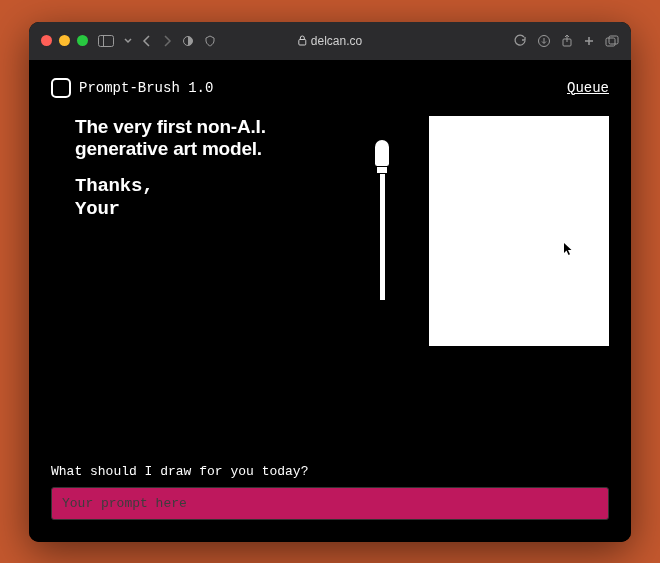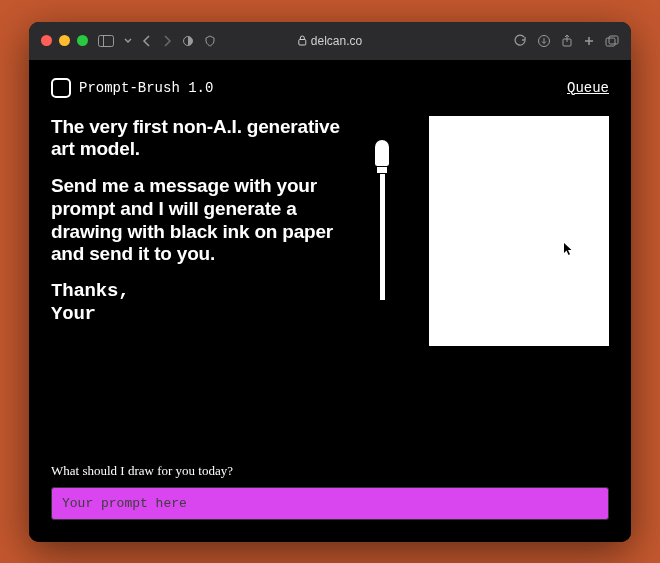--- a/index.html
+++ b/index.html
@@ -101,21 +101,21 @@
     gap: 18px;
     align-items: flex-start;
   }
   .hero-text {
     font-weight: 800;
     font-size: 19px;
     line-height: 1.2;
     letter-spacing: -0.2px;
     max-width: 300px;
   }
-  .hero-text p { margin-bottom: 14px; }
+  .hero-text p { margin-bottom: 14px; margin-left: 24px; }
   .hero-text .sig { font-weight: 800; font-family: Liberation Mono, monospace; }
   .brush-col {
     display: flex;
     align-items: center;
     justify-content: center;
     width: 26px;
     padding-top: 24px;
   }
   .brush {
     width: 16px;
@@ -152,25 +152,24 @@
     color: #000;
   }
   .prompt-area {
     margin-top: auto;
     font-family: "Courier New", Courier, monospace;
   }
   .prompt-label {
     font-size: 13px;
     margin-bottom: 8px;
     color: #fff;
-    font-family: Liberation Serif, serif;
   }
   .prompt-input {
     width: 100%;
-    background: #d946ef;
+    background: #be185d;
     border: 1px solid #333;
     color: #fff;
     font-family: inherit;
     font-size: 13px;
     padding: 8px 10px;
     border-radius: 3px;
   }
   .prompt-input::placeholder { color: #3d3d3d; }
 </style>
 </head>
@@ -264,21 +263,20 @@
       <div class="brand">
         <span class="brand-logo"></span>
         <span>Prompt-Brush 1.0</span>
       </div>
       <span class="queue">Queue</span>
     </div>
 
     <div class="hero">
       <div class="hero-text">
         <p>The very first non-A.I. generative art model.</p>
-        <p>Send me a message with your prompt and I will generate a drawing with black ink on paper and send it to you.</p>
         <p class="sig">
           <span>Thanks,</span><br>
           <span>Your</span>
         </p>
       </div>
       <div class="brush-col">
         <div class="brush">
           <div class="tip"></div>
           <div class="ferrule"></div>
           <div class="handle"></div>

